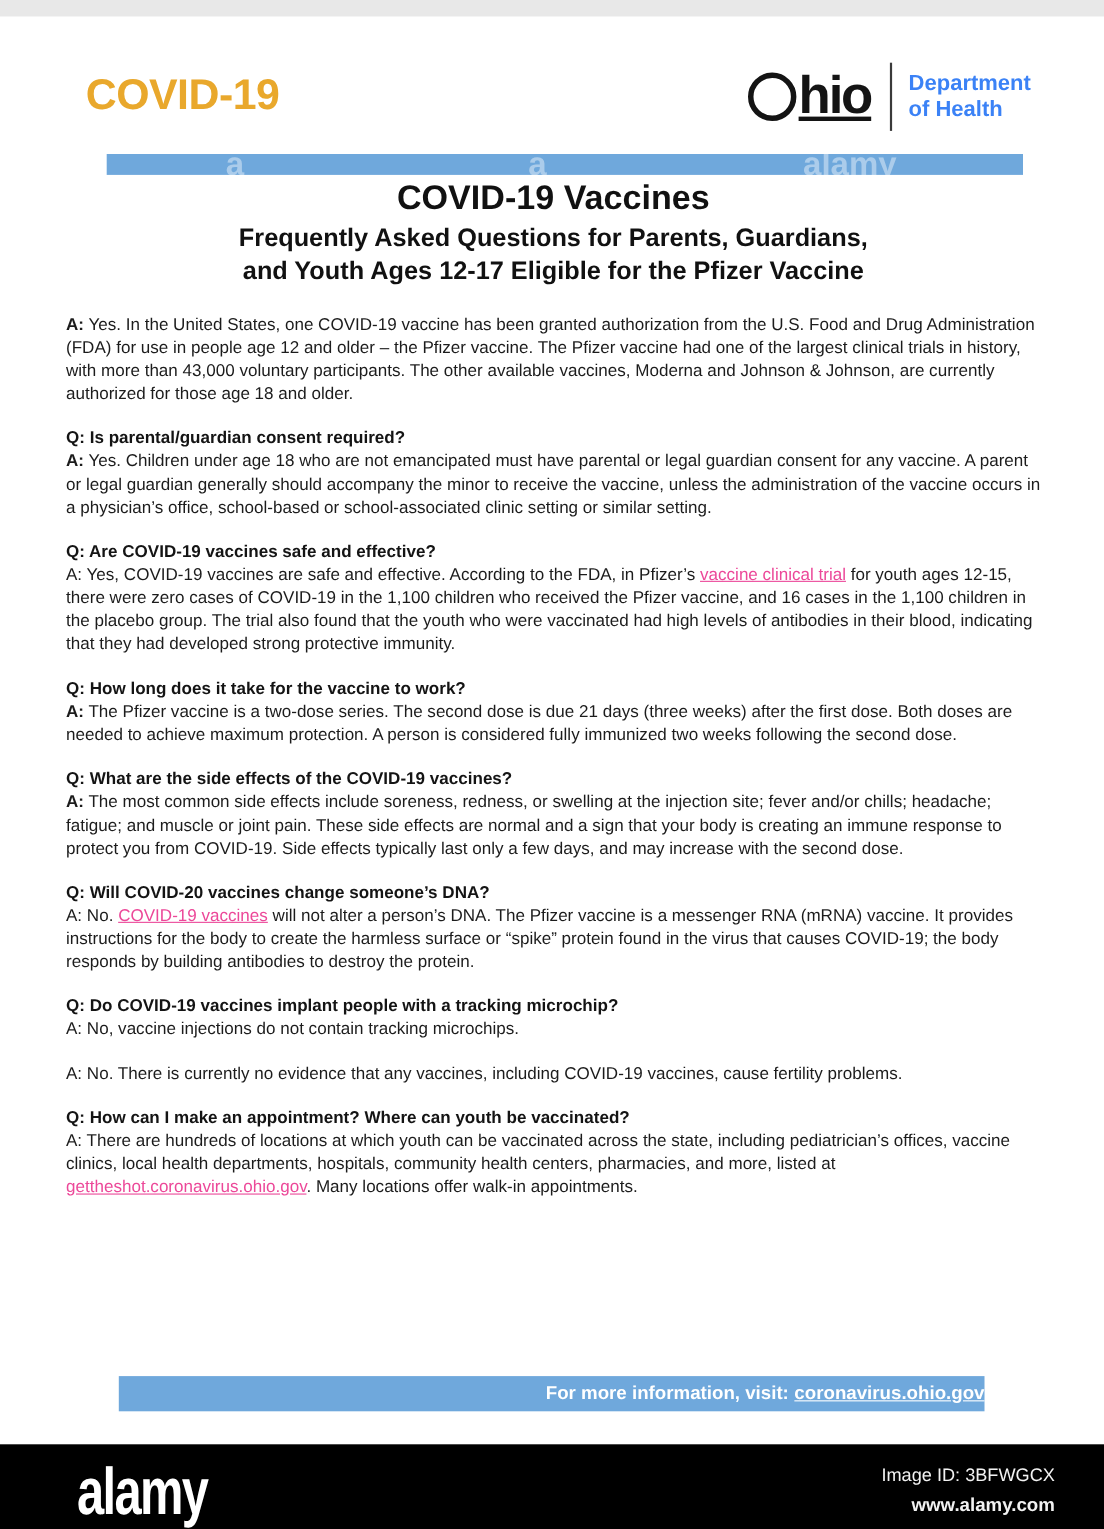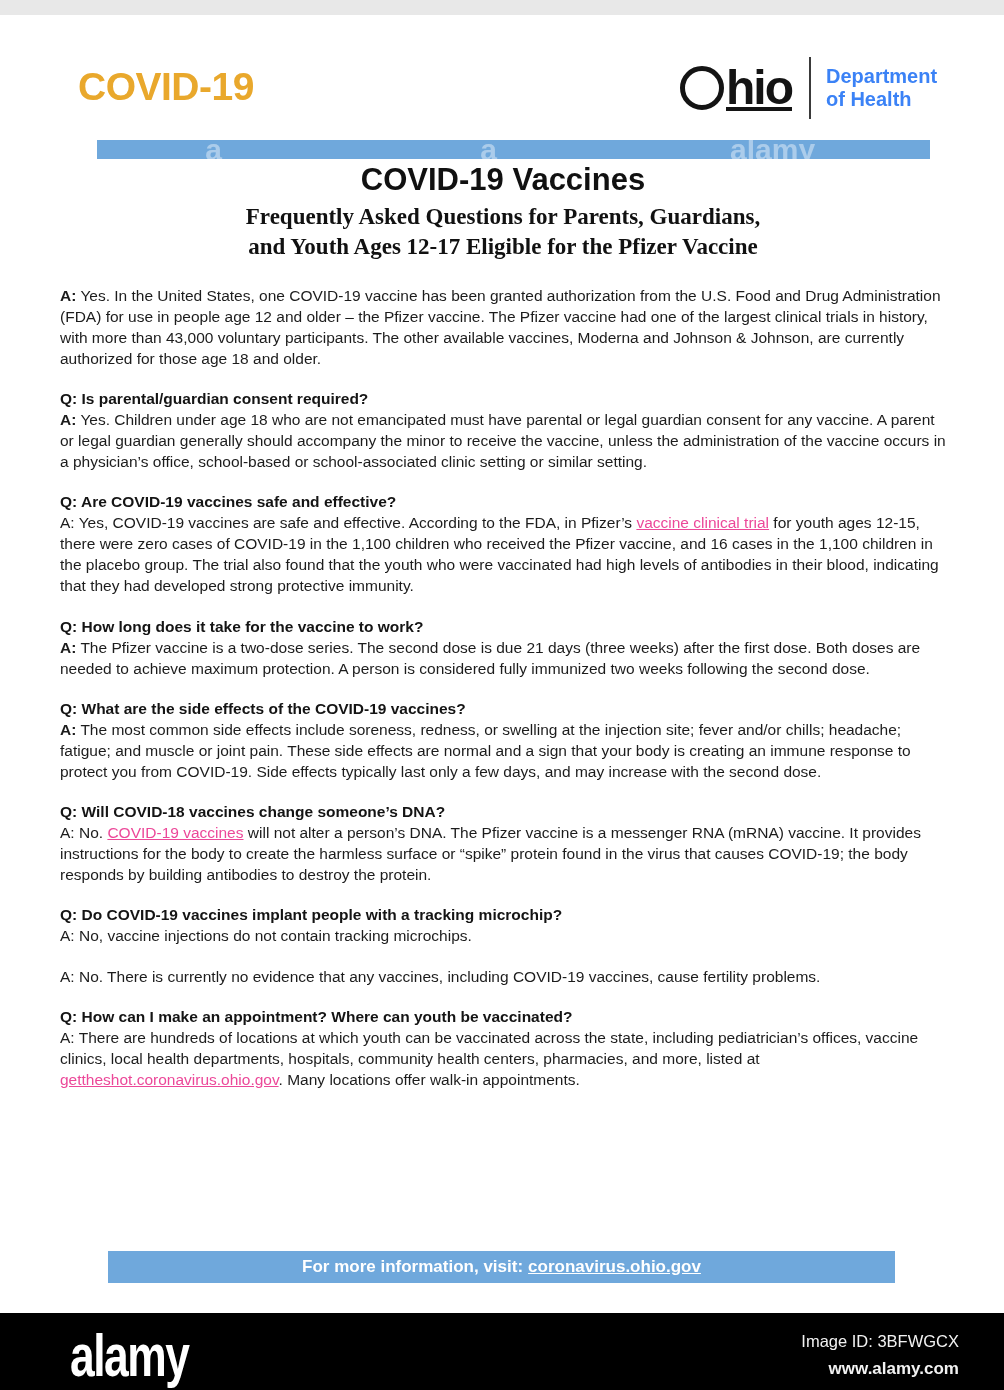--- a/index.html
+++ b/index.html
@@ -35,31 +35,31 @@
   }
   .wm-a1{left:13%;} .wm-a2{left:46%;} .wm-alamy{left:76%;}
   
   .doc-body{position:absolute;left:60px;top:146px;width:886px;}
   .doc-title{
     text-align:center;font-size:31px;font-weight:bold;line-height:1.25;
     margin:0 0 2px 0;color:#111;
   }
   .doc-subtitle{
     text-align:center;font-size:23px;font-weight:bold;line-height:1.3;
-    margin:0 0 23px 0;color:#111;font-family:Liberation Serif, serif;
+    margin:0 0 23px 0;color:#111;
   }
   .faq-item{margin-bottom:19px;}
   .faq-q{font-size:15.5px;font-weight:bold;line-height:1.36;color:#141414;}
   .faq-a{font-size:15.5px;line-height:1.36;color:#1c1c1c;}
   .faq-a .bold{font-weight:bold;}
   .inline-link{color:#ec4899;text-decoration:underline;cursor:pointer;}
   
   .footer-bar{
     position:absolute;left:108px;top:1236px;width:787px;height:32px;
-    background:#6FA8DC;display:flex;align-items:center;justify-content:center;
+    background:#6FA8DC;display:flex;align-items:center;justify-content:flex-end;
     color:#ffffff;font-size:17px;font-weight:bold;
   }
   .footer-link{color:#ffffff;text-decoration:underline;cursor:pointer;margin-left:5px;}
   
   .credit-bar{
     position:absolute;left:0;top:1298px;width:1004px;height:92px;background:#000000;
   }
   .alamy-logo{
     position:absolute;left:70px;top:10px;color:#ffffff;font-size:60px;
     font-weight:bold;letter-spacing:-2px;transform:scaleX(0.74);
@@ -117,21 +117,21 @@
         </div>
         <div class="faq-item">
           <div class="faq-q">Q: How long does it take for the vaccine to work?</div>
           <div class="faq-a"><span class="bold">A:</span><span> The Pfizer vaccine is a two-dose series. The second dose is due 21 days (three weeks) after the first dose. Both doses are needed to achieve maximum protection. A person is considered fully immunized two weeks following the second dose.</span></div>
         </div>
         <div class="faq-item">
           <div class="faq-q">Q: What are the side effects of the COVID-19 vaccines?</div>
           <div class="faq-a"><span class="bold">A:</span><span> The most common side effects include soreness, redness, or swelling at the injection site; fever and/or chills; headache; fatigue; and muscle or joint pain. These side effects are normal and a sign that your body is creating an immune response to protect you from COVID-19. Side effects typically last only a few days, and may increase with the second dose.</span></div>
         </div>
         <div class="faq-item">
-          <div class="faq-q">Q: Will COVID-18 vaccines change someone’s DNA?</div>
+          <div class="faq-q">Q: Will COVID-20 vaccines change someone’s DNA?</div>
           <div class="faq-a"><span>A: No. </span><a class="inline-link" href="#">COVID-19 vaccines</a><span> will not alter a person’s DNA. The Pfizer vaccine is a messenger RNA (mRNA) vaccine. It provides instructions for the body to create the harmless surface or “spike” protein found in the virus that causes COVID-19; the body responds by building antibodies to destroy the protein.</span></div>
         </div>
         <div class="faq-item">
           <div class="faq-q">Q: Do COVID-19 vaccines implant people with a tracking microchip?</div>
           <div class="faq-a"><span>A: No, vaccine injections do not contain tracking microchips.</span></div>
         </div>
         <div class="faq-item">
           <div class="faq-a"><span>A: No. There is currently no evidence that any vaccines, including COVID-19 vaccines, cause fertility problems.</span></div>
         </div>
         <div class="faq-item">

